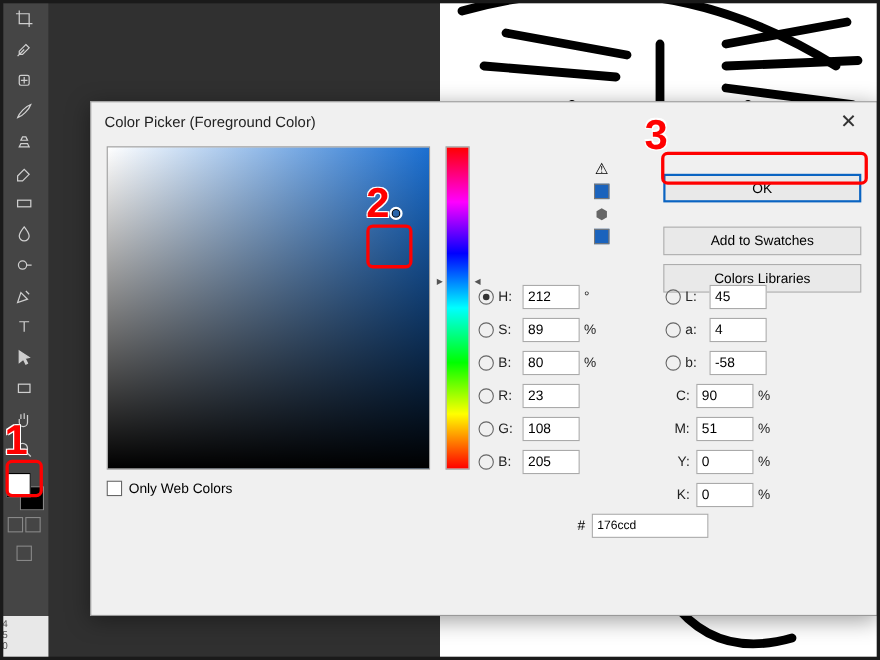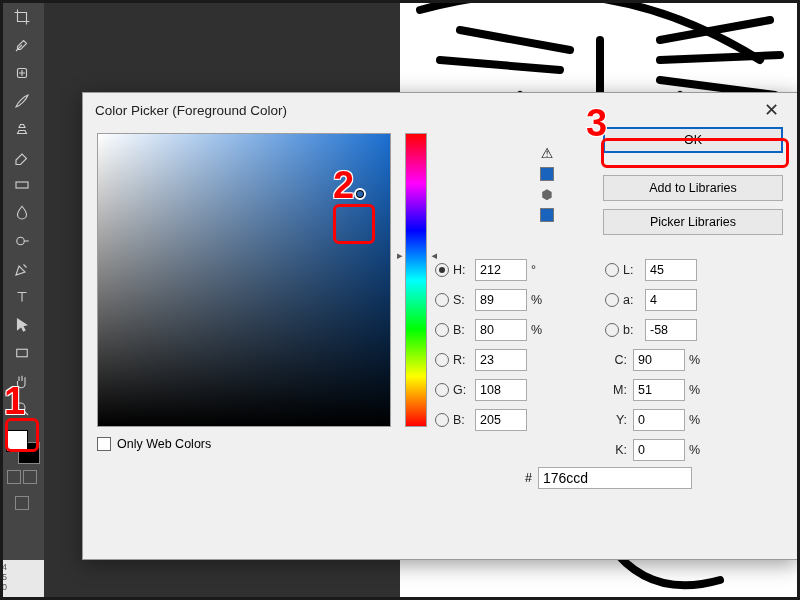--- a/index.html
+++ b/index.html
@@ -46,37 +46,37 @@
   .new-cur .stack { width:70px; height:78px; margin:2px auto 1px auto; border:1px solid #9e9e9e; display:flex; flex-direction:column; }
   .new-cur .stack .c-new { flex:1; background:#1b6fd1; }
   .new-cur .stack .c-cur { flex:1; background:#fbdca8; }
   .warn-col { position:absolute; left:452px; top:18px; width:24px; display:flex; flex-direction:column; align-items:center; gap:6px; font-size:12px; }
   .warn-col .tri { font-size:14px; }
   .warn-col .sq { width:14px; height:14px; border:1px solid #777; background:#1a63bd; }
   .warn-col .cube { font-size:13px; color:#666; }
 
   .btns { position:absolute; right:14px; top:0; width:180px; display:flex; flex-direction:column; gap:8px; }
   .btns button { height:26px; background:#e9e9e9; border:1px solid #adadad; font-size:12.5px; cursor:pointer; }
-  .btns button.primary { border:2px solid #0a64c2; }
+  .btns button.primary { border:2px solid #0a64c2;margin-top:31px; }
 
   
   .fields { position:absolute; left:352px; top:128px; width:350px; }
   .col { position:absolute; }
   .colA { left:0; top:0; }
   .colB { left:170px; top:0; }
   .row { display:flex; align-items:center; height:30px; font-size:12.5px; color:#222; }
   .row .radio { width:14px; height:14px; border:1px solid #666; border-radius:50%; margin-right:4px; display:inline-flex; align-items:center; justify-content:center; }
   .row .radio.sel::after { content:""; width:6px; height:6px; background:#333; border-radius:50%; }
   .row label { width:22px; }
   .row input { width:52px; height:22px; border:1px solid #aaa; background:#fff; font-size:12.5px; padding:0 4px; text-align:left; }
   .row .unit { width:18px; margin-left:4px; }
   .cmyk { position:absolute; left:170px; top:90px; }
   .cmyk .row label { width:22px; text-align:right; margin-right:6px; }
   .hex-row { position:absolute; left:90px; top:212px; display:flex; align-items:center; font-size:12.5px; gap:6px; }
-  .hex-row input { width:154px; height:22px; border:1px solid #aaa; background:#fff; font-size:14px; padding:0 4px; }
+  .hex-row input { width:106px; height:22px; border:1px solid #aaa; background:#fff; font-size:11px; padding:0 4px; }
 
   .owc { position:absolute; left:14px; top:310px; display:flex; align-items:flex-start; font-size:12.5px; gap:6px; }
   .owc .cb { width:14px; height:14px; border:1px solid #666; background:#fff; }
 
   
   .frame { position:absolute; inset:0; border:3px solid #1a1a1a; pointer-events:none; z-index:100; }
 </style>
 </head>
 <body>
 
@@ -216,22 +216,22 @@
     <div class="warn-col">
       <span class="tri">⚠</span>
       <div class="sq"></div>
       <span class="cube">⬢</span>
       <div class="sq"></div>
     </div>
 
     <div class="btns">
       <button class="primary">OK</button>
       <div style="height:6px"></div>
-      <button>Add to Libraries</button>
-      <button>Picker Libraries</button>
+      <button>Add to Swatches</button>
+      <button>Colors Libraries</button>
     </div>
 
     <div class="fields">
       <div class="col colA">
         <div class="row">
             <span class="radio sel"></span>
             <label>H:</label>
             <input value="212" style="">
             <span class="unit">°</span>
           </div>

